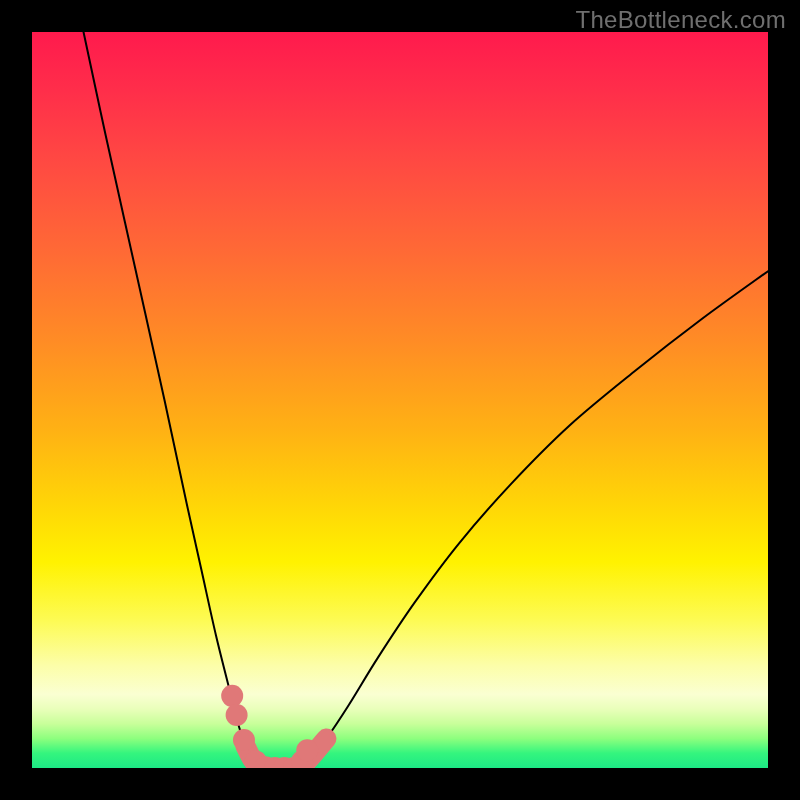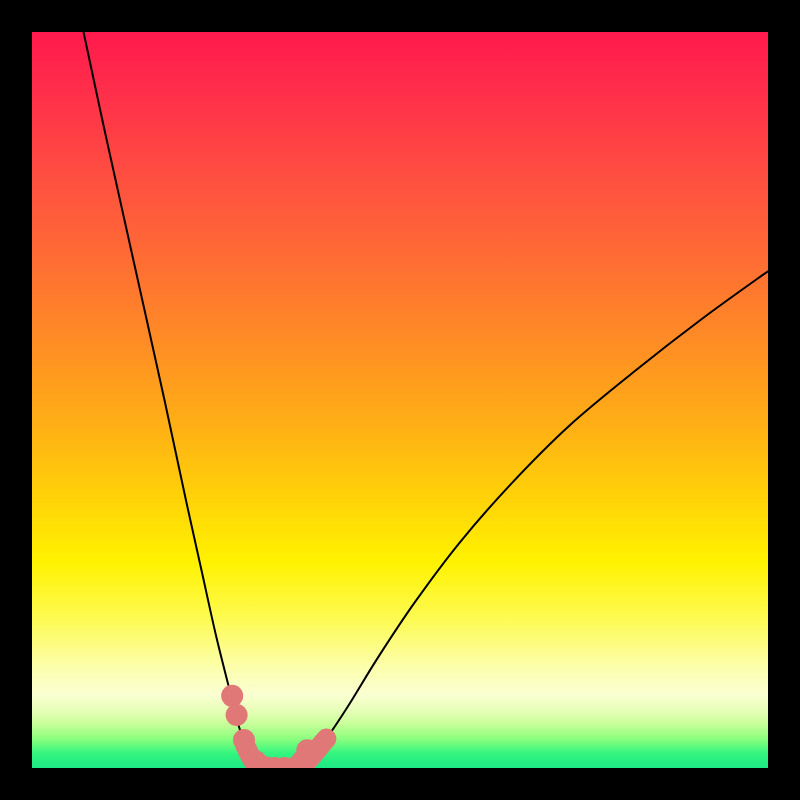--- a/index.html
+++ b/index.html
@@ -90,14 +90,15 @@
           <circle cx="233.312" cy="735.264" r="11" fill="#e07878"></circle>
           <circle cx="242.88000000000002" cy="736" r="11" fill="#e07878"></circle>
           <circle cx="252.44799999999998" cy="736" r="11" fill="#e07878"></circle>
           <circle cx="262.016" cy="736" r="11" fill="#e07878"></circle>
           <circle cx="270.112" cy="729.376" r="11" fill="#e07878"></circle>
           <circle cx="275.264" cy="718.336" r="11" fill="#e07878"></circle>
         </g>
     </svg>
   </div>
 
+  <div class="watermark">TheBottleneck.com</div>
 
 </div>
 
 </body></html>

